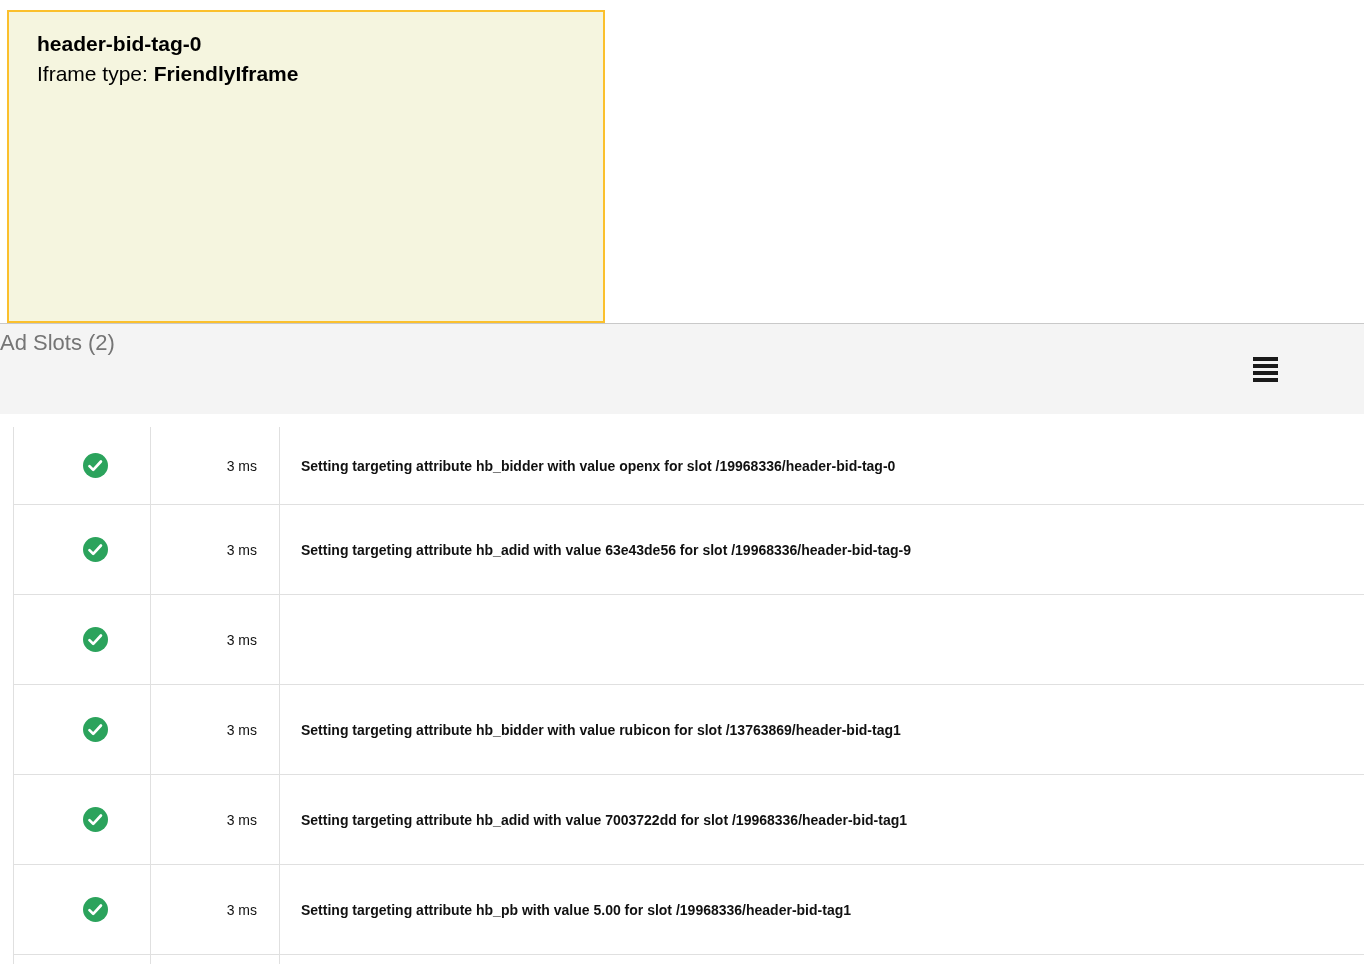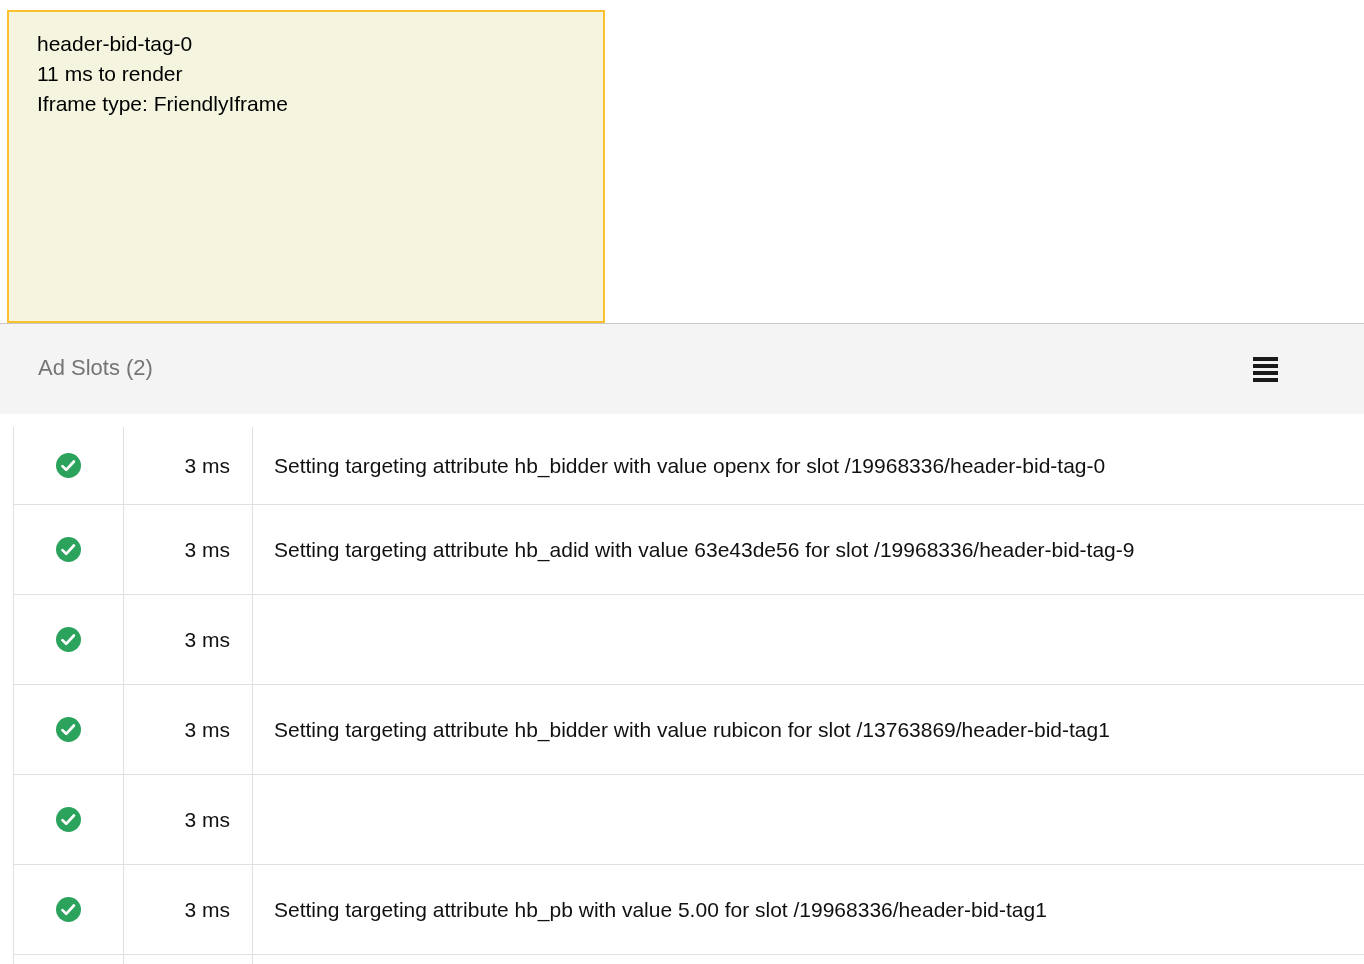--- a/index.html
+++ b/index.html
@@ -6,62 +6,61 @@
   html,body { background:#fff; }
   body { font-family:"Liberation Sans", sans-serif; color:#111; }
   .screen { position:relative; width:1364px; height:964px; background:#fff; overflow:hidden; }
 
   
   .info-box {
     position:absolute; left:7px; top:10px; width:598px; height:313px;
     background:#F5F5DF; border:2px solid #FBC02D;
     padding:17px 28px; font-size:21px; line-height:30px; color:#000;
   }
-  .info-box .b, .info-box .title { font-weight:normal; }
+  .info-box .b, .info-box .title { font-weight:bold; }
 
   
   .tabbar {
     position:absolute; left:0; top:323px; width:1364px; height:91px;
     background:#F4F4F4; border-top:1px solid #C9C9C9;
-    display:flex; align-items:stretch; padding-left:38px;
+    display:flex; align-items:stretch; flex-direction:column;
   }
   .tab {
     display:flex; align-items:center; font-size:22px; color:#757575;
     margin-right:47px; cursor:pointer; border-bottom:8px solid transparent;
     padding-top:6px;
   }
   .tab.active { color:#4285F4; border-bottom-color:#4285F4; }
   .menu-btn {
     position:absolute; right:86px; top:33px; width:25px; height:25px;
     display:flex; flex-direction:column; justify-content:space-between; cursor:pointer;
   }
   .menu-btn .bar { height:4px; width:100%; background:#1A1A1A; }
 
   
   .log-table { position:absolute; left:13px; top:427px; right:0; }
   .row {
     display:flex; height:90px; border-bottom:1px solid #E0E0E0;
-    border-left:1px solid #E0E0E0; align-items:center; font-size:21px;
+    border-left:1px solid #E0E0E0; align-items:center; font-size:14px;padding-left:27px;
   }
   .row:first-child { height:78px; }
   .row.partial { height:10px; border-bottom:none; }
   .cell { height:100%; display:flex; align-items:center; }
   .cell.status { width:110px; justify-content:center; border-right:1px solid #E0E0E0; }
   .cell.time { width:129px; justify-content:flex-end; padding-right:22px; border-right:1px solid #E0E0E0; }
-  .cell.msg { flex:1; padding-left:21px; }
+  .cell.msg { flex:1; padding-left:21px;font-weight:bold; }
   .check { width:25px; height:25px; display:block; }
 </style>
 </head>
 <body>
 
 <div class="screen">
 
   <div class="info-box">
     <div class="title">header-bid-tag-0</div>
-    <div class="line"><span class="b">11</span><span> ms to render</span></div>
     <div class="line"><span>Iframe type: </span><span class="b">FriendlyIframe</span></div>
   </div>
 
   <div class="tabbar">
     <div class="tab">Ad Slots (2)</div>
     <div class="menu-btn">
       <div class="bar"></div>
       <div class="bar"></div>
       <div class="bar"></div>
       <div class="bar"></div>
@@ -114,20 +113,21 @@
     </div>
 
     <div class="row">
       <div class="cell status">
         <svg class="check" viewBox="0 0 24 24">
             <circle cx="12" cy="12" r="12" fill="#2BA35C"></circle>
             <path d="M6.2 12.6l3.6 3.6 7.4-8" stroke="#fff" stroke-width="2.6" fill="none" stroke-linecap="round" stroke-linejoin="round"></path>
           </svg>
       </div>
       <div class="cell time">3 ms</div>
+      <div class="cell msg">Setting targeting attribute hb_adid with value 7003722dd for slot /19968336/header-bid-tag1</div>
     </div>
 
     <div class="row">
       <div class="cell status">
         <svg class="check" viewBox="0 0 24 24">
             <circle cx="12" cy="12" r="12" fill="#2BA35C"></circle>
             <path d="M6.2 12.6l3.6 3.6 7.4-8" stroke="#fff" stroke-width="2.6" fill="none" stroke-linecap="round" stroke-linejoin="round"></path>
           </svg>
       </div>
       <div class="cell time">3 ms</div>

